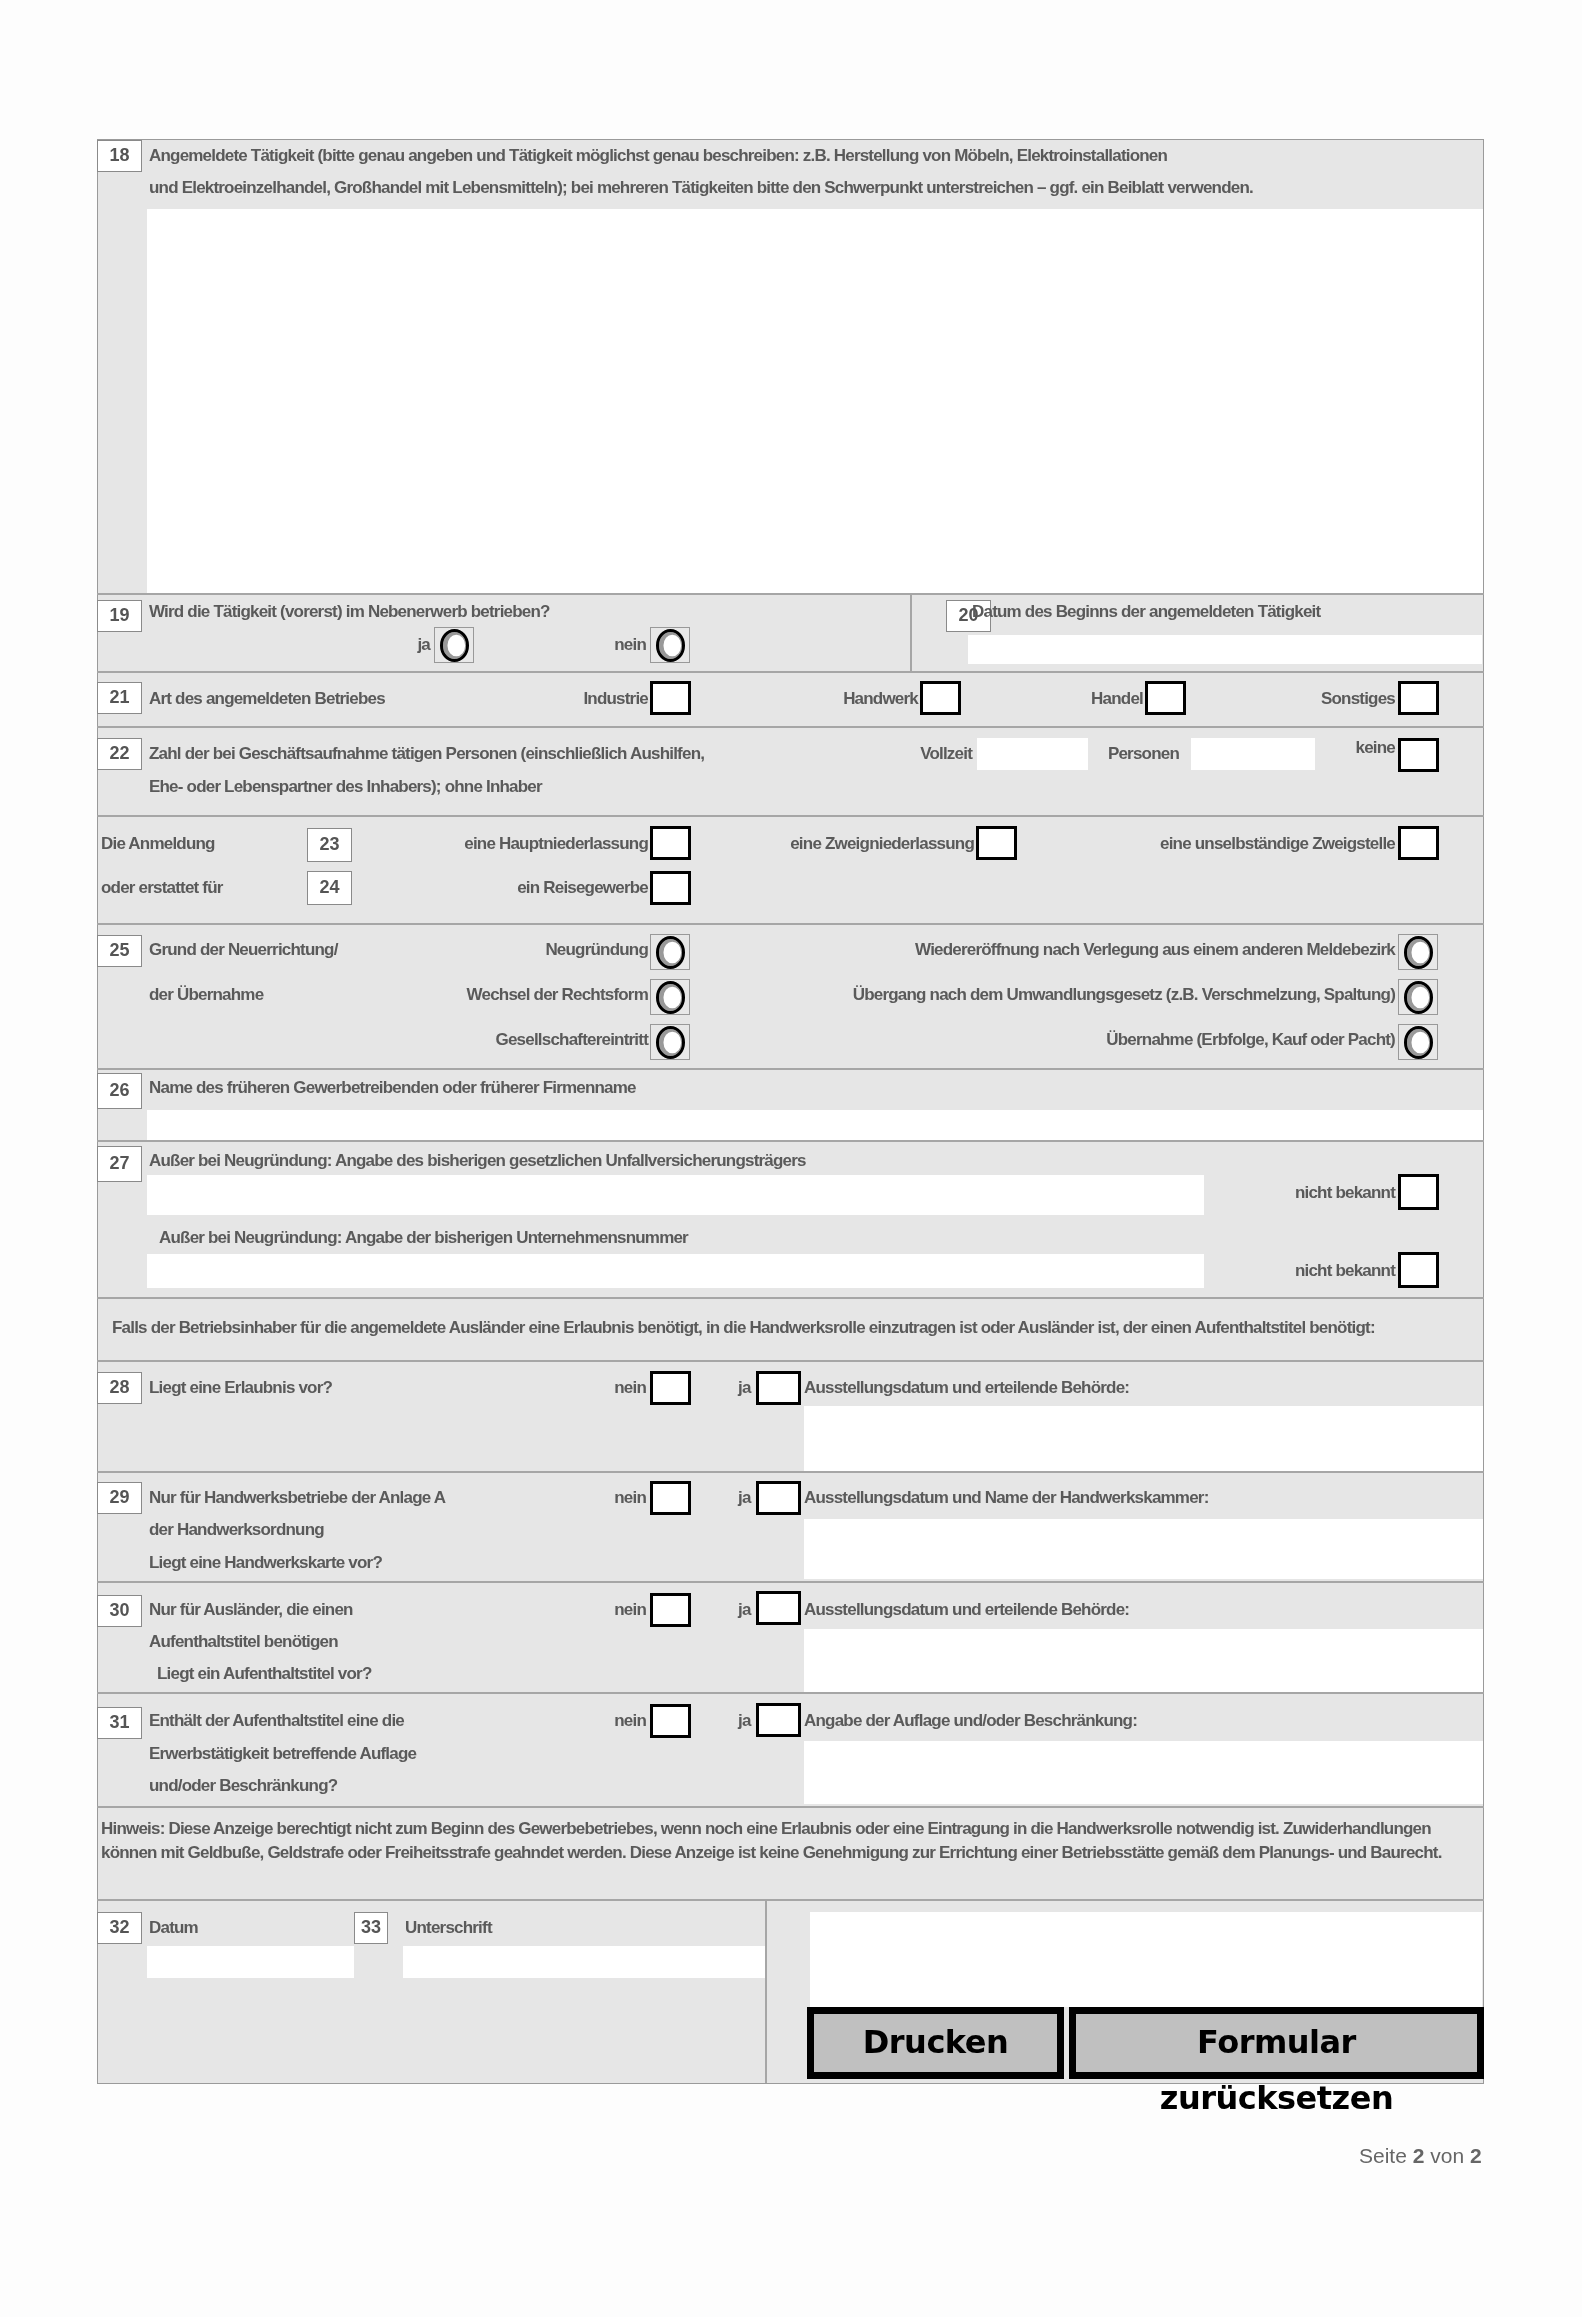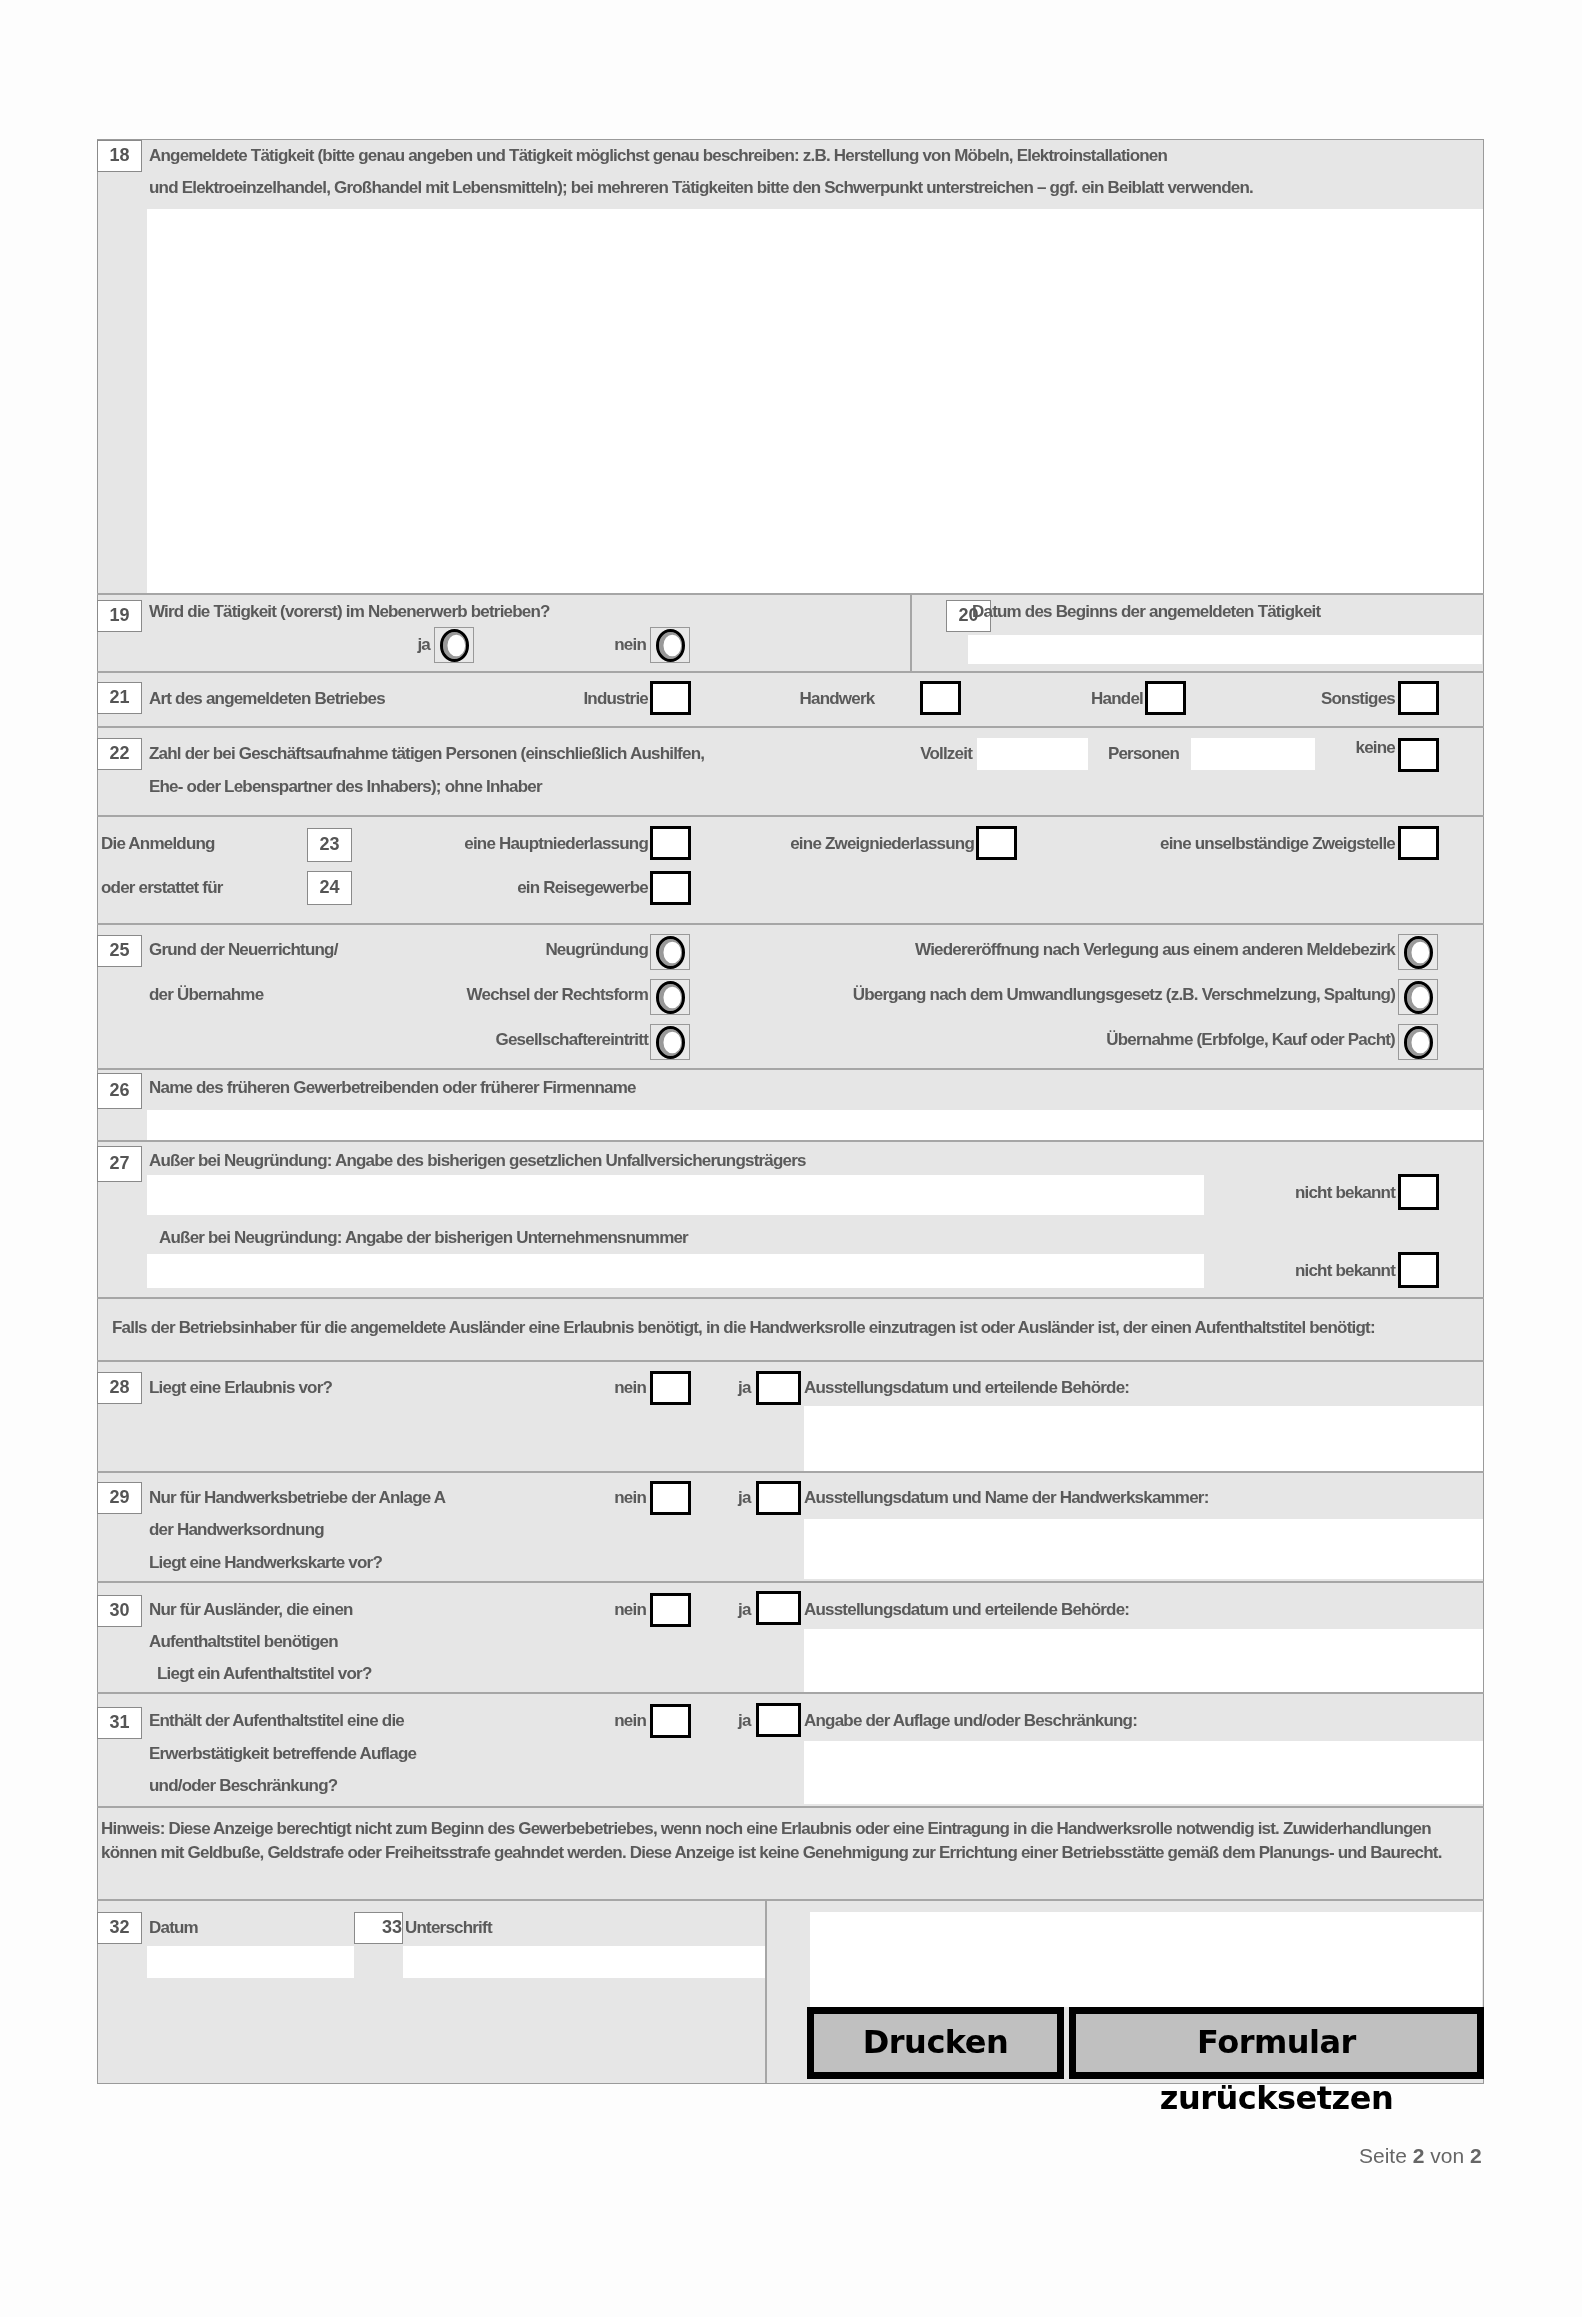--- a/index.html
+++ b/index.html
@@ -48,21 +48,21 @@
 
 <div class="num numb" style="left:921px;top:600px;margin-left:25px;">20</div>
 <div class="lbl" style="left:972px;top:601px;">Datum des Beginns der angemeldeten Tätigkeit</div>
 <div class="field" style="left:968px;top:635px;width:514px;height:29px;"></div>
 <div class="sep" style="top:671px;"></div>
 
 <div class="num numb" style="left:97px;top:682px;">21</div>
 <div class="lbl" style="left:149px;top:688px;">Art des angemeldeten Betriebes</div>
 <div class="lbl lblr" style="left:486px;top:688px;width:162px;">Industrie</div>
 <div class="cb" style="left:650px;top:681px;"></div>
-<div class="lbl lblr" style="left:756px;top:688px;width:162px;text-align:center;">Handwerk</div>
+<div class="lbl lblr" style="left:756px;top:688px;width:162px;">Handwerk</div>
 <div class="cb" style="left:920px;top:681px;"></div>
 <div class="lbl lblr" style="left:981px;top:688px;width:162px;">Handel</div>
 <div class="cb" style="left:1145px;top:681px;"></div>
 <div class="lbl lblr" style="left:1233px;top:688px;width:162px;">Sonstiges</div>
 <div class="cb" style="left:1398px;top:681px;"></div>
 <div class="sep" style="top:726px;"></div>
 
 <div class="num numb" style="left:97px;top:738px;">22</div>
 <div class="lbl" style="left:149px;top:743px;">Zahl der bei Geschäftsaufnahme tätigen Personen (einschließlich Aushilfen,</div>
 <div class="lbl" style="left:149px;top:776px;">Ehe- oder Lebenspartner des Inhabers); ohne Inhaber</div>
@@ -169,21 +169,21 @@
 <div class="lbl" style="left:804px;top:1710px;">Angabe der Auflage und/oder Beschränkung:</div>
 <div class="field" style="left:804px;top:1741px;width:679px;height:63px;"></div>
 <div class="sep" style="top:1806px;"></div>
 
 <div class="hint" style="left:101px;top:1817px;width:1382px;">Hinweis: Diese Anzeige berechtigt nicht zum Beginn des Gewerbebetriebes, wenn noch eine Erlaubnis oder eine Eintragung in die Handwerksrolle notwendig ist. Zuwiderhandlungen können mit Geldbuße, Geldstrafe oder Freiheitsstrafe geahndet werden. Diese Anzeige ist keine Genehmigung zur Errichtung einer Betriebsstätte gemäß dem Planungs- und Baurecht.</div>
 <div class="sep" style="top:1899px;"></div>
 
 <div class="num numb" style="left:97px;top:1912px;">32</div>
 <div class="lbl" style="left:149px;top:1917px;">Datum</div>
 <div class="field" style="left:147px;top:1946px;width:207px;height:32px;"></div>
-<div class="num numb" style="left:354px;top:1912px;width:49px;text-align:right;">33</div>
+<div class="num numb" style="left:354px;top:1912px;width:34px;">33</div>
 <div class="lbl" style="left:405px;top:1917px;">Unterschrift</div>
 <div class="field" style="left:403px;top:1946px;width:362px;height:32px;"></div>
 <div class="vsep" style="left:765px;top:1901px;height:182px;"></div>
 <div class="field" style="left:810px;top:1912px;width:672px;height:95px;"></div>
 
 <div class="btn" style="left:807px;top:2007px;width:257px;">Drucken</div>
 <div class="btn" style="left:1069px;top:2007px;width:415px;">Formular zurücksetzen</div>
 
 <div class="footer">
   <span>Seite</span>

